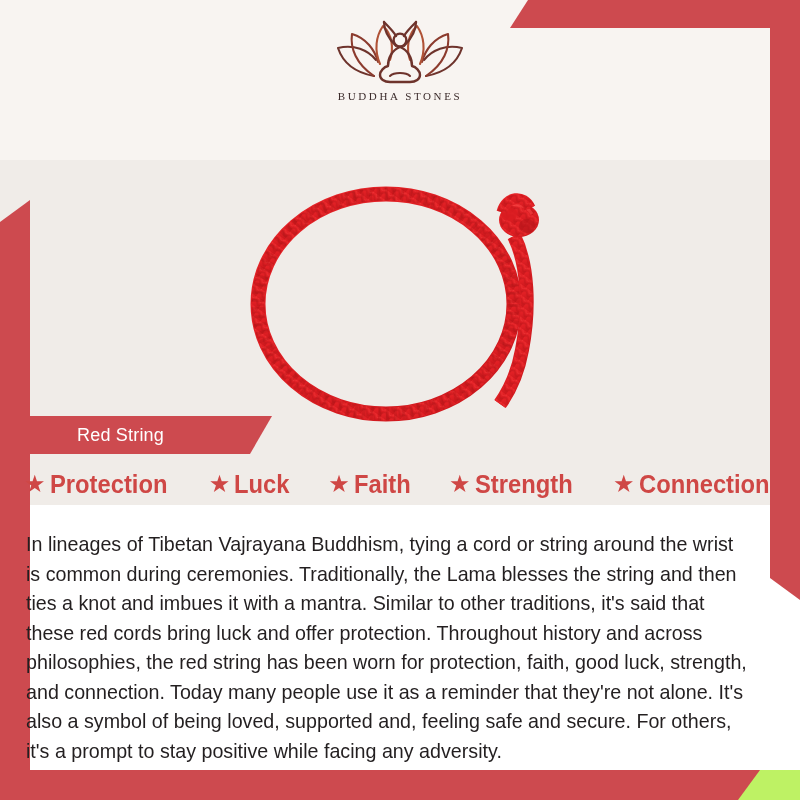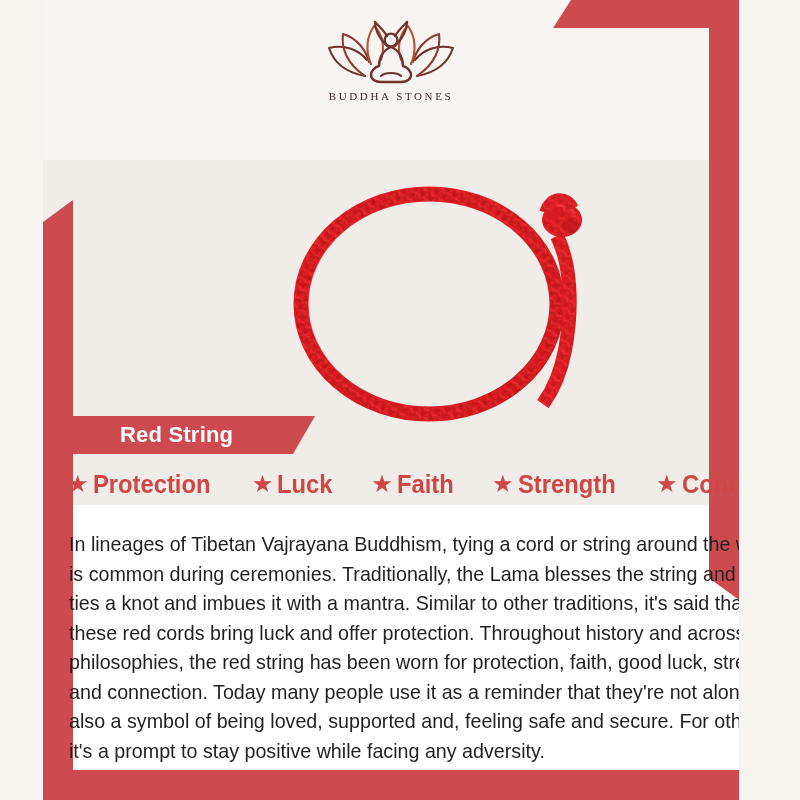--- a/index.html
+++ b/index.html
@@ -2,21 +2,21 @@
 <html><head>
 <meta charset="utf-8">
 <style>
   html,body{margin:0;padding:0;}
   body{
     width:800px;height:800px;overflow:hidden;
     background:#f7f3ef;
     font-family:"Liberation Sans", sans-serif;
     -webkit-font-smoothing:antialiased;
   }
-  .poster{position:relative;width:696px;height:800px;overflow:hidden;background:#bef264;margin-left:43px;}
+  .poster{position:relative;width:800px;height:800px;overflow:hidden;background:#bef264;}
 
   
   .band{position:absolute;background:#cd4a4f;}
   .band-top-right{
     top:0;left:510px;width:290px;height:28px;
     clip-path:polygon(18px 0, 100% 0, 100% 100%, 0 100%);
   }
   .band-right{
     top:0;right:0;width:30px;height:600px;
     clip-path:polygon(0 0, 100% 0, 100% 100%, 0 calc(100% - 22px));
@@ -59,21 +59,21 @@
   .product{position:absolute;left:214px;top:168px;width:370px;height:258px;}
 
   
   .label-banner{
     position:absolute;left:22px;top:416px;width:250px;height:38px;
     background:#cd4a4f;
     clip-path:polygon(0 0, 100% 0, calc(100% - 22px) 100%, 0 100%);
     display:flex;align-items:center;
   }
   .label-text{
-    margin-left:55px;color:#ffffff;font-size:22px;font-weight:bold;
+    margin-left:55px;color:#ffffff;font-size:18px;font-weight:normal;
     font-family:"Liberation Sans Narrow","Liberation Sans",sans-serif;
     letter-spacing:0.2px;white-space:nowrap;
   }
 
   
   .benefits{
     position:absolute;left:24px;top:466px;width:752px;height:36px;
     display:flex;align-items:center;justify-content:space-between;
   }
   .benefit{display:flex;align-items:center;white-space:nowrap;}

